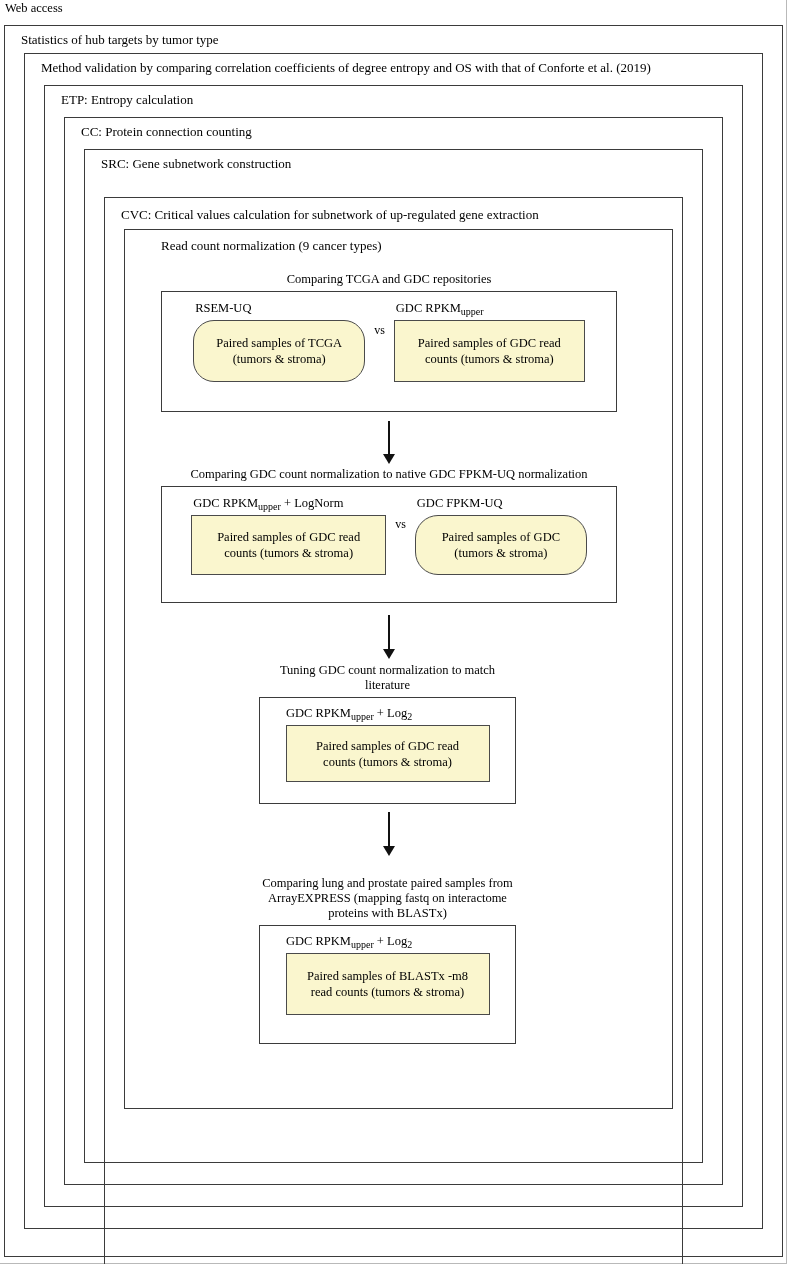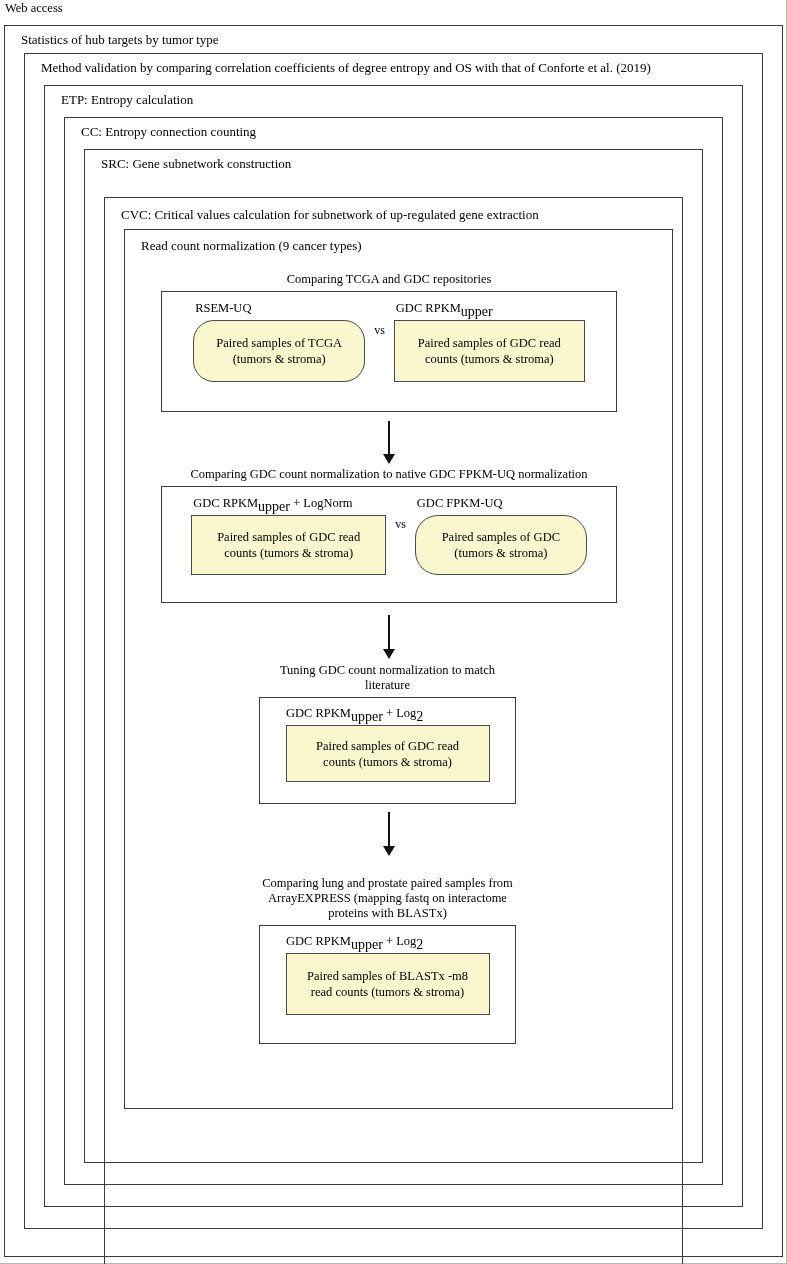--- a/index.html
+++ b/index.html
@@ -42,21 +42,21 @@
   
   #layer0{left:4px;  top:25px;   width:779px; height:1232px;}
   #layer1{left:24px; top:53px;   width:739px; height:1176px;}
   #layer2{left:44px; top:85px;   width:699px; height:1122px;}
   #layer3{left:64px; top:117px;  width:659px; height:1068px;}
   #layer4{left:84px; top:149px;  width:619px; height:1014px;}
   #layer5{left:104px;top:197px;  width:579px; height:944px;}
   #layer6{left:124px;top:229px;  width:549px; height:880px;}
 
   #layer5 > .layer-label{top:9px;}
-  #layer6 > .layer-label{top:8px;}
+  #layer6 > .layer-label{top:8px;margin-left:20px;}
 
   
   .section{
     position:absolute;
     box-sizing:border-box;
   }
   .section-title{
     text-align:center;
     font-size:12.5px;
     line-height:15px;
@@ -94,21 +94,21 @@
     font-size:12.5px;
     line-height:16px;
     padding:6px 8px;
   }
   .vs{
     font-size:12px;
     line-height:14px;
     padding:0 9px 24px 9px;
     align-self:center;
   }
-  sub{font-size:14px;line-height:0;vertical-align:-0.25em;}
+  sub{font-size:10px;line-height:0;vertical-align:-0.25em;}
 
   
   #sec1{left:161px;top:272px;width:456px;height:147px;}
   #sec1 .section-frame{margin-top:0;height:121px;padding:9px 12px 0 12px;}
   #sec1 .box-a{width:172px;height:62px;border-radius:21px;}
   #sec1 .box-b{width:191px;height:62px;}
 
   
   #sec2{left:161px;top:467px;width:456px;height:145px;}
   #sec2 .section-frame{height:117px;padding:9px 12px 0 12px;}
@@ -164,21 +164,21 @@
   <div class="layer" id="layer0">
     <div class="layer-label">Statistics of hub targets by tumor type</div>
 
     <div class="layer" id="layer1" style="left:19px;top:27px;width:739px;height:1176px;">
       <div class="layer-label">Method validation by comparing correlation coefficients of degree entropy and OS with that of Conforte et al. (2019)</div>
 
       <div class="layer" id="layer2" style="left:19px;top:31px;width:699px;height:1122px;">
         <div class="layer-label">ETP: Entropy calculation</div>
 
         <div class="layer" id="layer3" style="left:19px;top:31px;width:659px;height:1068px;">
-          <div class="layer-label">CC: Entropy connection counting</div>
+          <div class="layer-label">CC: Protein connection counting</div>
 
           <div class="layer" id="layer4" style="left:19px;top:31px;width:619px;height:1014px;">
             <div class="layer-label">SRC: Gene subnetwork construction</div>
 
             <div class="layer" id="layer5" style="left:19px;top:47px;width:579px;height:1192px;">
               <div class="layer-label">CVC: Critical values calculation for subnetwork of up-regulated gene extraction</div>
 
               <div class="layer" id="layer6" style="left:19px;top:31px;width:549px;height:880px;">
                 <div class="layer-label">Read count normalization (9 cancer types)</div>
 

